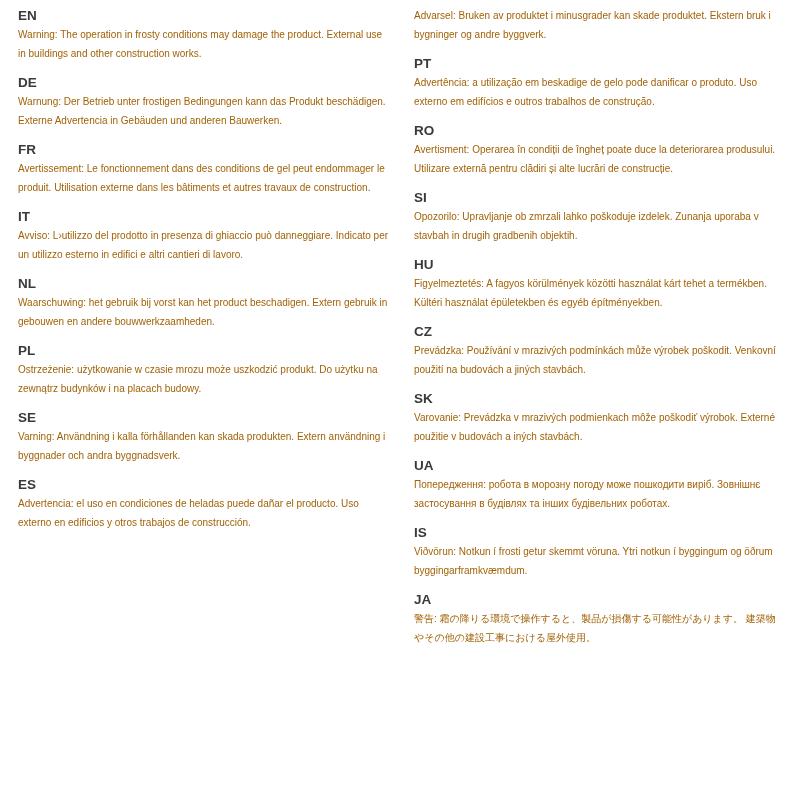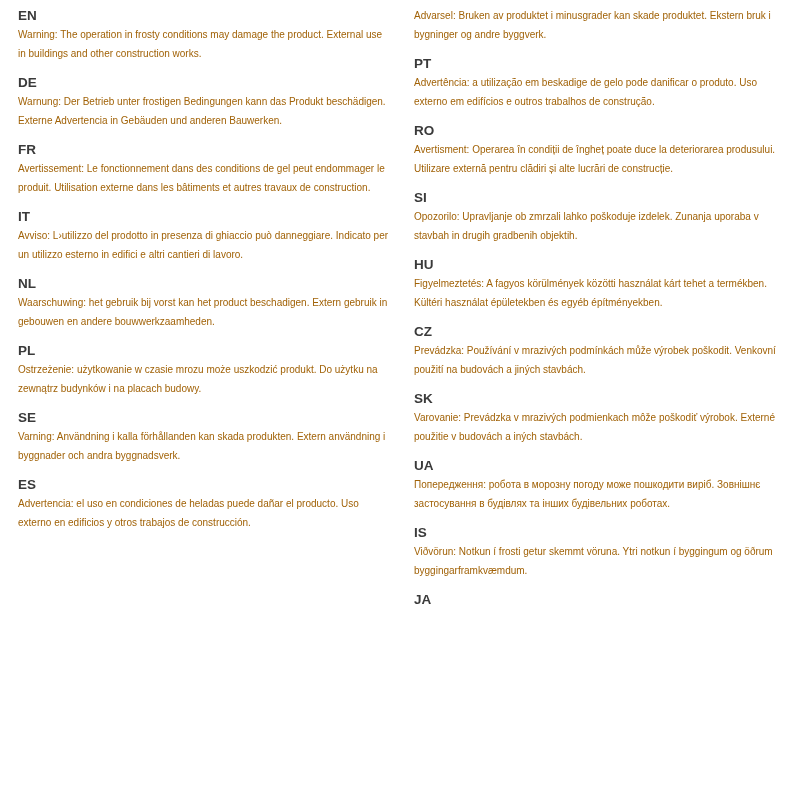--- a/index.html
+++ b/index.html
@@ -115,16 +115,17 @@
     <section class="lang-section">
       <h2 class="lang-code">UA</h2>
       <p class="lang-text">Попередження: робота в морозну погоду може пошкодити виріб. Зовнішнє застосування в будівлях та інших будівельних роботах.</p>
     </section>
     <section class="lang-section">
       <h2 class="lang-code">IS</h2>
       <p class="lang-text">Viðvörun: Notkun í frosti getur skemmt vöruna. Ytri notkun í byggingum og öðrum byggingarframkvæmdum.</p>
     </section>
     <section class="lang-section">
       <h2 class="lang-code">JA</h2>
+      <p class="lang-text">警告: 霜の降りる環境で操作すると、製品が損傷する可能性があります。 建築物やその他の建設工事における屋外使用。</p>
     </section>
   </div>
 
 </div>
 
 </body></html>

